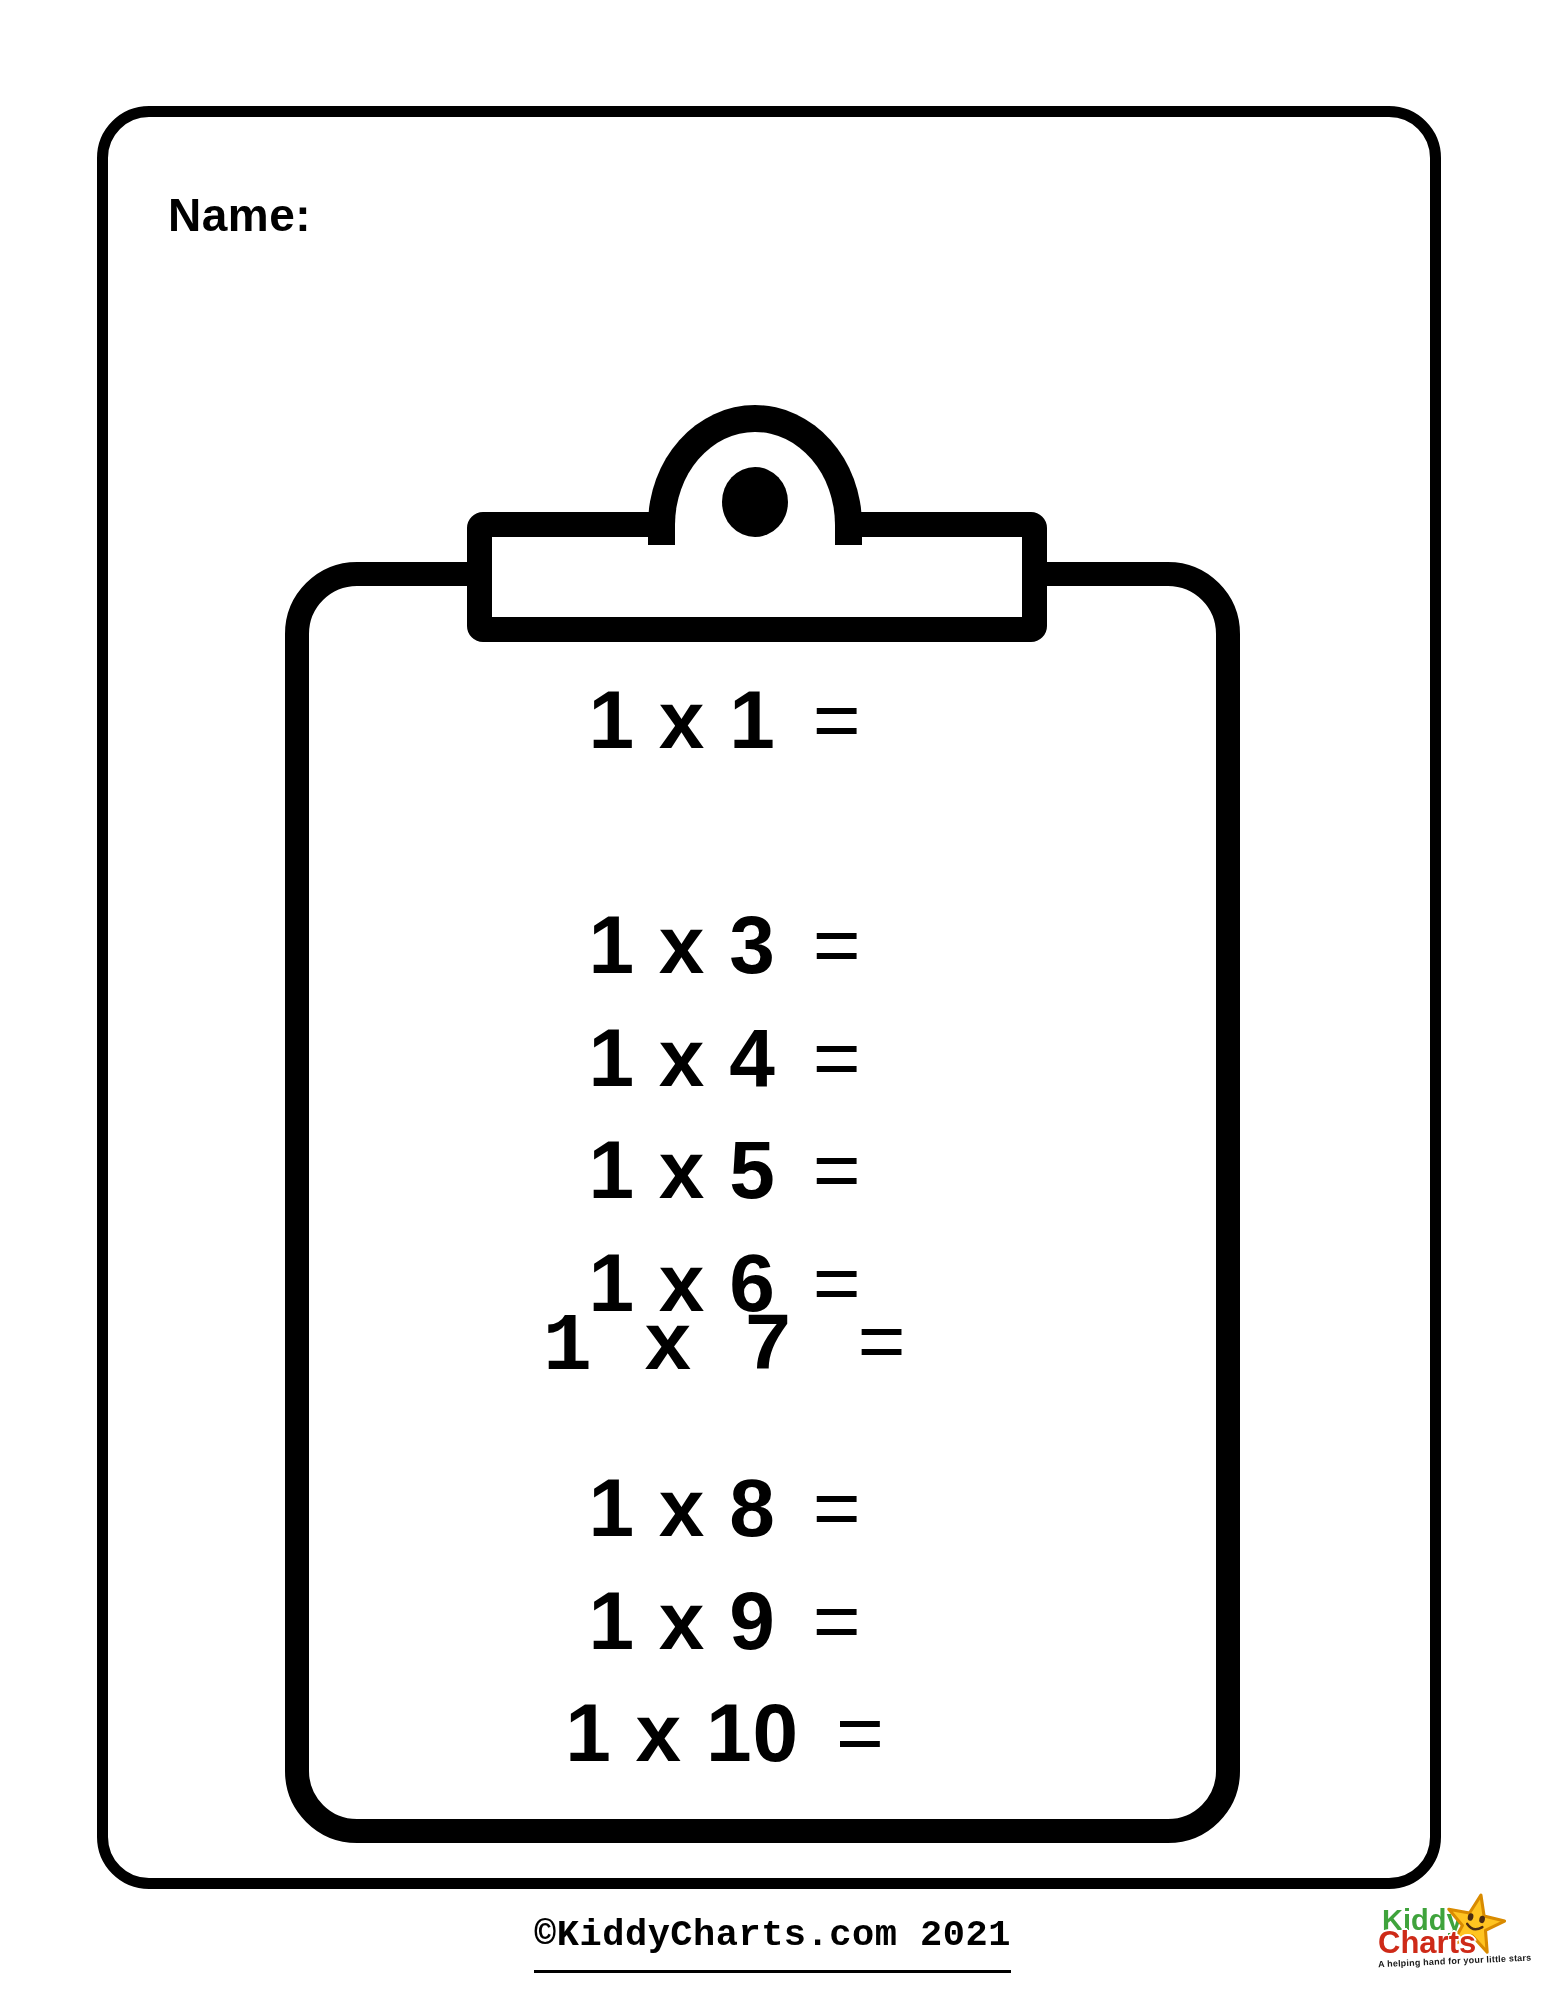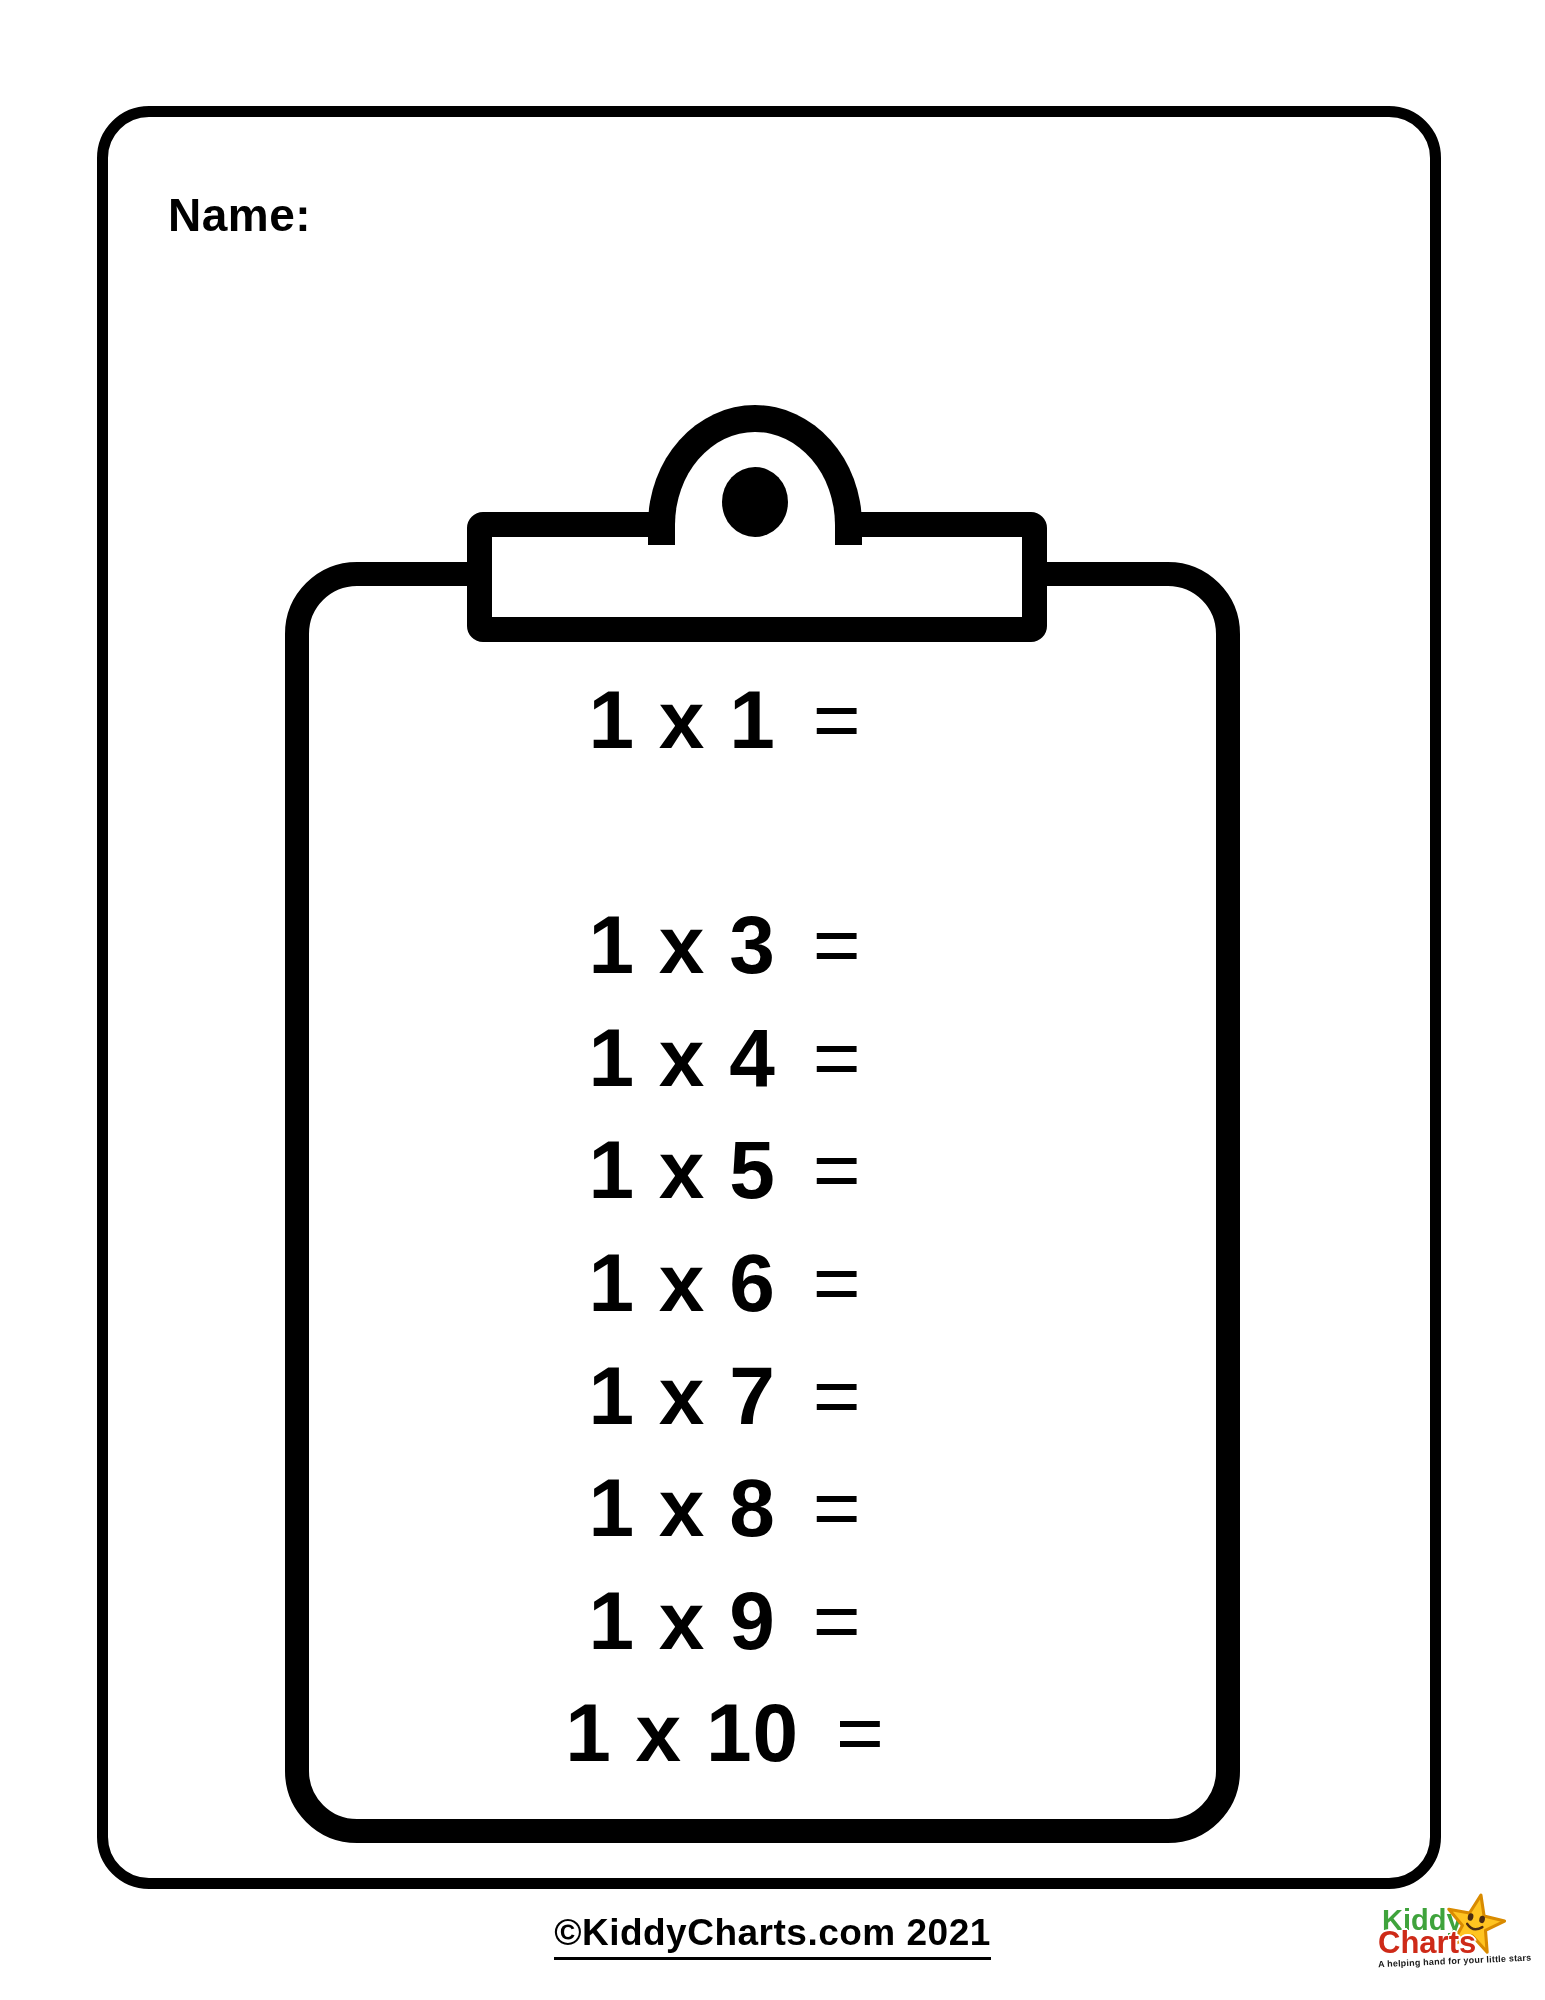--- a/index.html
+++ b/index.html
@@ -117,21 +117,22 @@
     left: 0; top: 1912px;
     width: 1545px;
     text-align: center;
     font-size: 37px;
     font-weight: 700;
     letter-spacing: 0.5px;
   }
   .footer-credit .underlined {
     display: inline-block;
     border-bottom: 3px solid #000;
-    padding-bottom: 3px;
+    padding-bottom: 14px;
+    font-family: Liberation Mono, monospace;
   }
 
   
   .logo {
     position: absolute;
     left: 1378px; top: 1898px;
     width: 150px; height: 80px;
     z-index: 6;
   }
   .logo-kiddy {
@@ -205,21 +206,21 @@
     </div>
 
     <div class="problem-line" style="top: 608px;">
       <span class="expr">1 x 5</span><span class="eq"> =</span>
     </div>
 
     <div class="problem-line" style="top: 721px;">
       <span class="expr">1 x 6</span><span class="eq"> =</span>
     </div>
 
-    <div class="problem-line" style="top: 834px;">
+    <div class="problem-line" style="top: 786px; font-family: Liberation Mono, monospace;">
       <span class="expr">1 x 7</span><span class="eq"> =</span>
     </div>
 
     <div class="problem-line" style="top: 946px;">
       <span class="expr">1 x 8</span><span class="eq"> =</span>
     </div>
 
     <div class="problem-line" style="top: 1059px;">
       <span class="expr">1 x 9</span><span class="eq"> =</span>
     </div>

